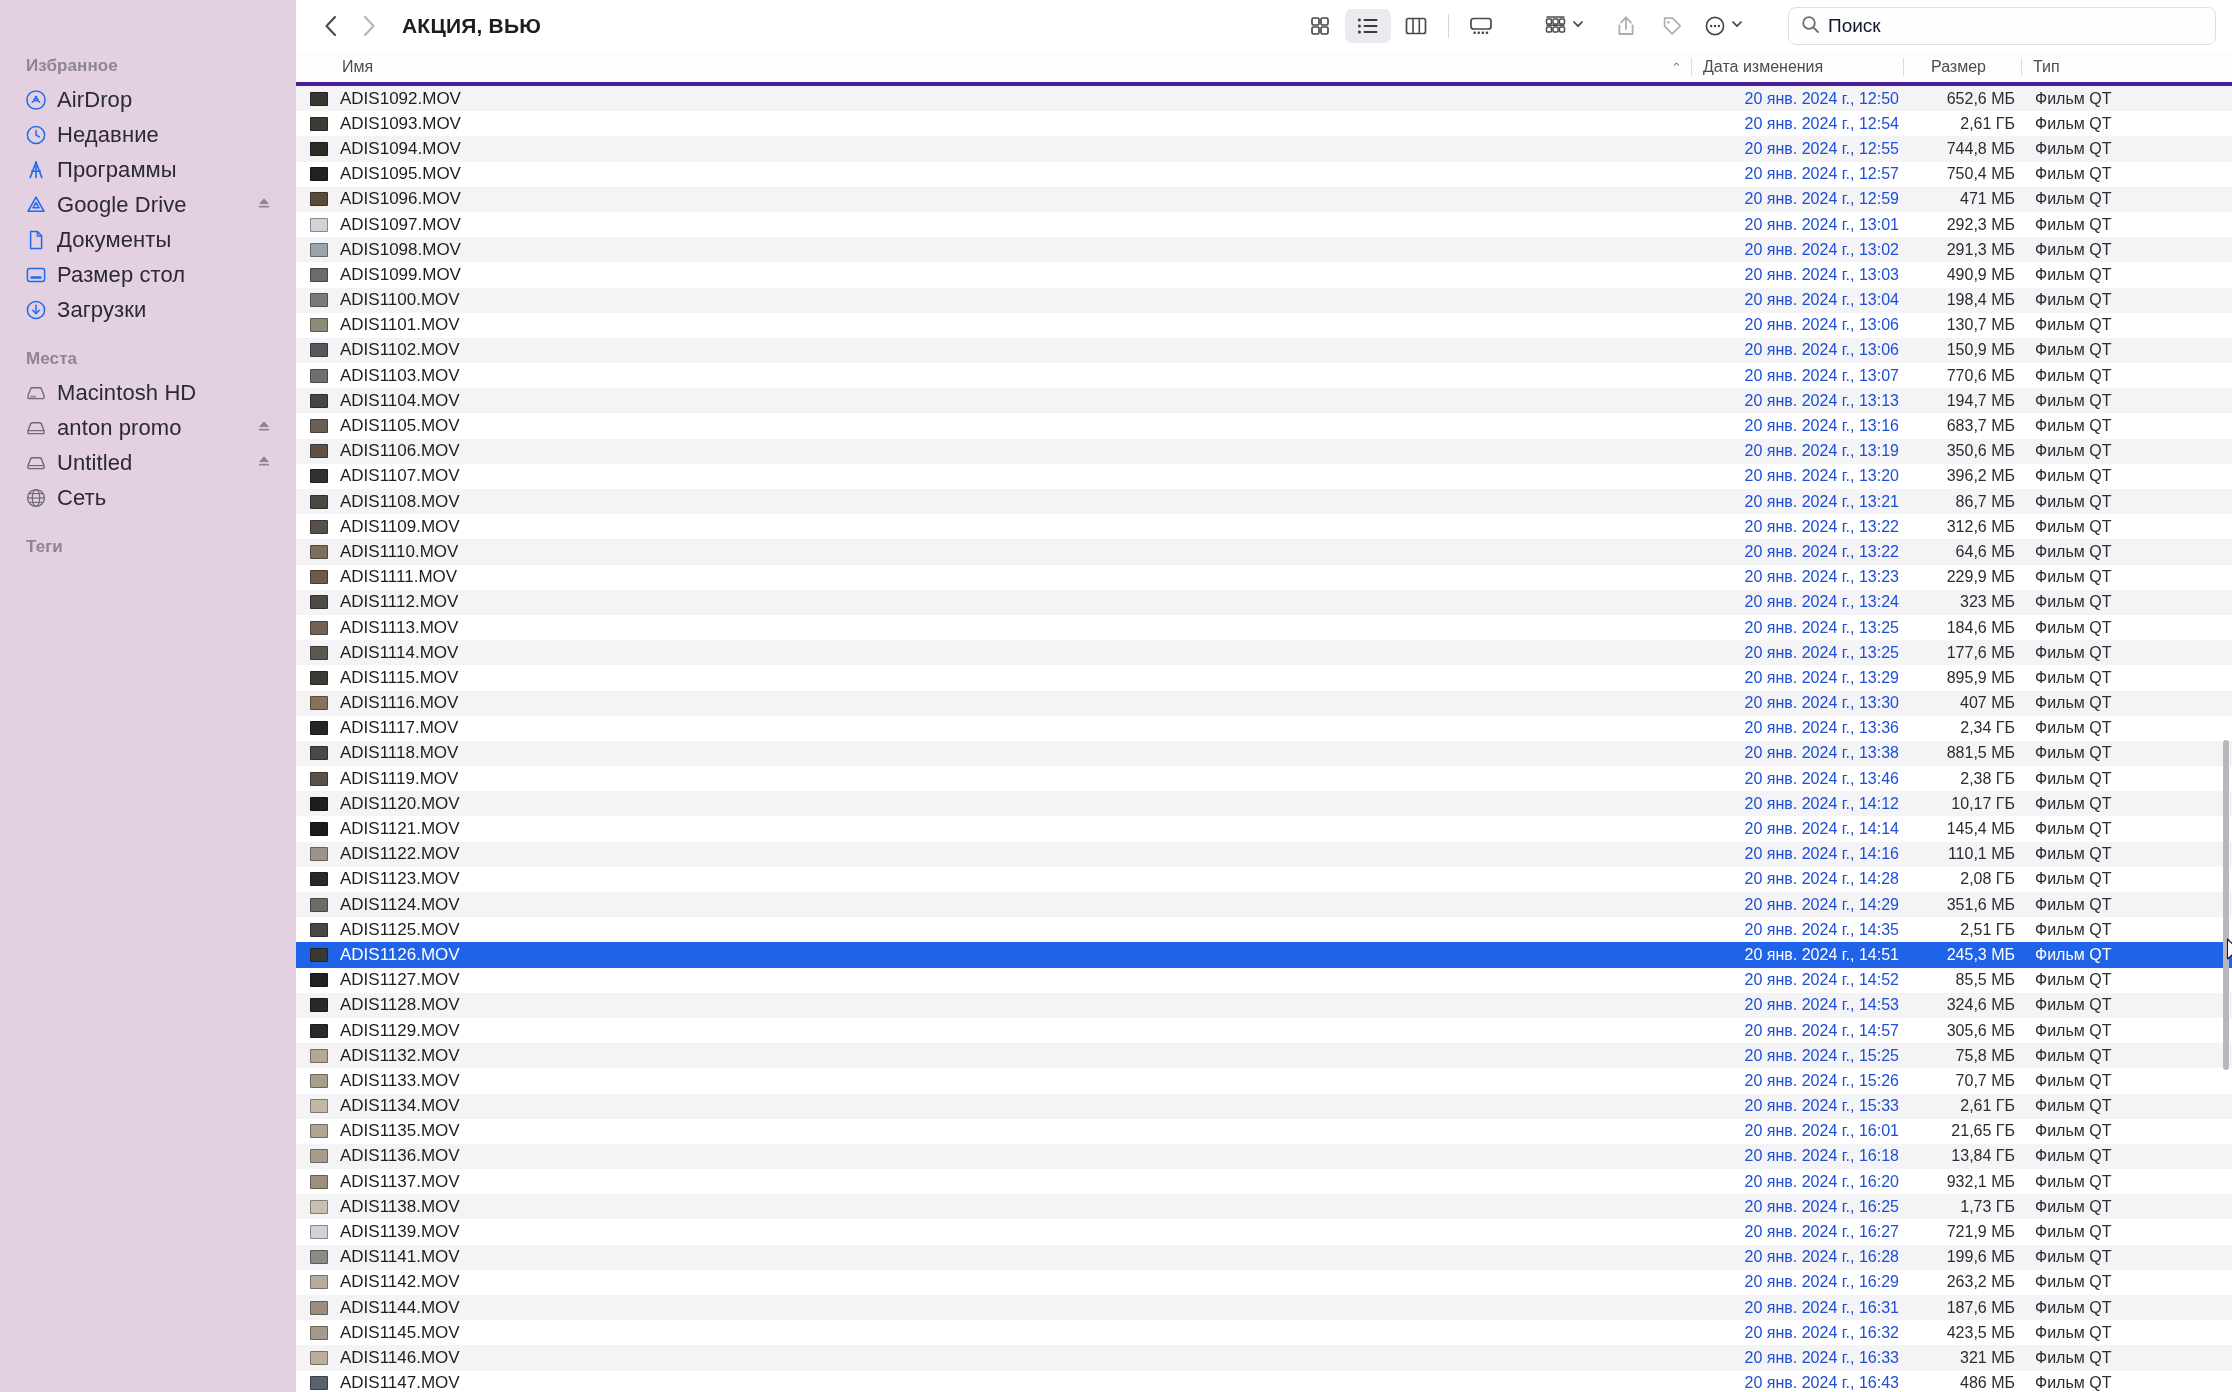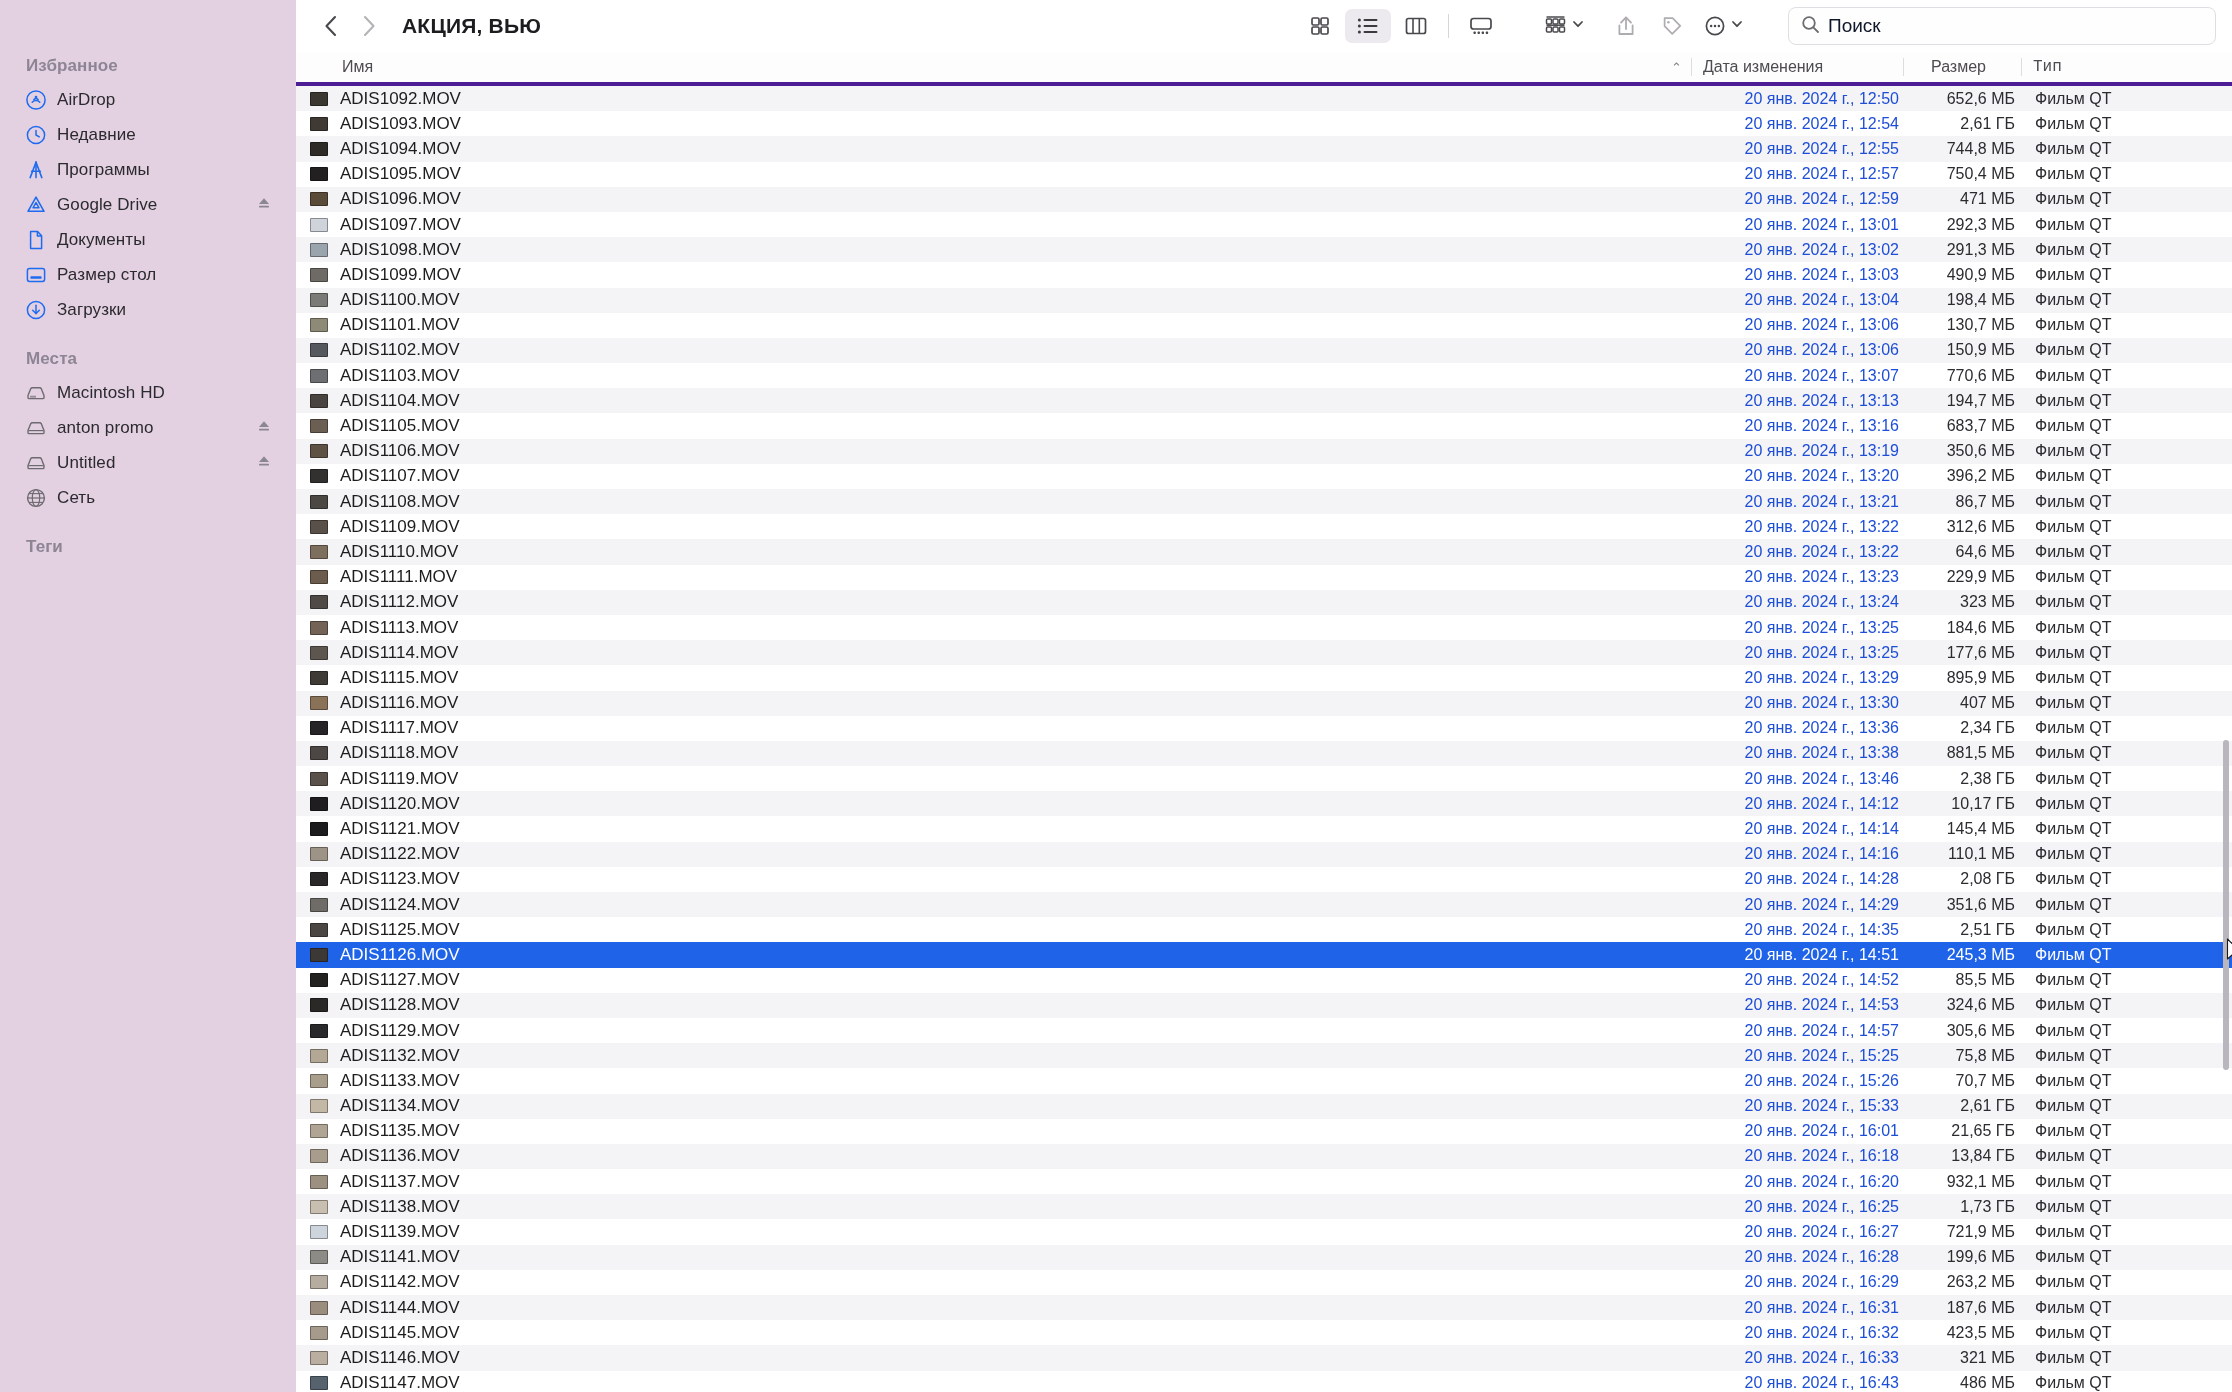--- a/index.html
+++ b/index.html
@@ -24,21 +24,21 @@
     letter-spacing:.1px;
   }
   .side-group-title:first-child { margin-top:0; }
   .side-item {
     display:flex; align-items:center;
     height:35px; margin:0 14px; padding:0 10px;
     border-radius:7px; position:relative;
   }
   .side-icon { width:24px; height:24px; flex:0 0 24px; display:flex; align-items:center; justify-content:center; margin-right:9px; }
   .side-icon svg { display:block; }
-  .side-label { font-size:17px; color:#2b2a2e; letter-spacing:.1px; white-space:nowrap; }
+  .side-label { font-size:22px; color:#2b2a2e; letter-spacing:.1px; white-space:nowrap; }
   .eject { position:absolute; right:10px; top:50%; transform:translateY(-50%); }
 
   
   .main { flex:1 1 auto; height:1392px; display:flex; flex-direction:column; background:#ffffff; position:relative;justify-content:center; }
 
   .toolbar {
     height:52px; flex:0 0 52px;
     display:flex; align-items:center;
     background:#ffffff;
     padding:0 16px 0 10px;
@@ -81,21 +81,21 @@
     font-size:16px; color:#4d4b50;
     position:relative;
   }
   .ch { display:flex; align-items:center; height:100%; position:relative; }
   .ch + .ch::before {
     content:""; position:absolute; left:0; top:6px; bottom:6px; width:1px; background:#dedce0;
   }
   .ch-name  { width:1395px; padding-left:46px; }
   .ch-date  { width:212px; padding-left:12px; }
   .ch-size  { width:118px; padding-left:28px; }
-  .ch-type  { width:200px; padding-left:12px;font-family:Liberation Mono, monospace; }
+  .ch-type  { width:200px; padding-left:12px; }
   .sort-caret { position:absolute; right:9px; top:50%; transform:translateY(-50%); font-size:13px; color:#86848a; }
 
   
   .filelist { flex:1 1 auto; overflow:hidden; position:relative; }
   .row {
     height:25.2px; display:flex; align-items:center;
     font-size:17px; color:#1d1d1f; white-space:nowrap;
   }
   .row.alt { background:#f4f3f5; }
   .row.sel { background:#1f63e8; color:#ffffff; }

